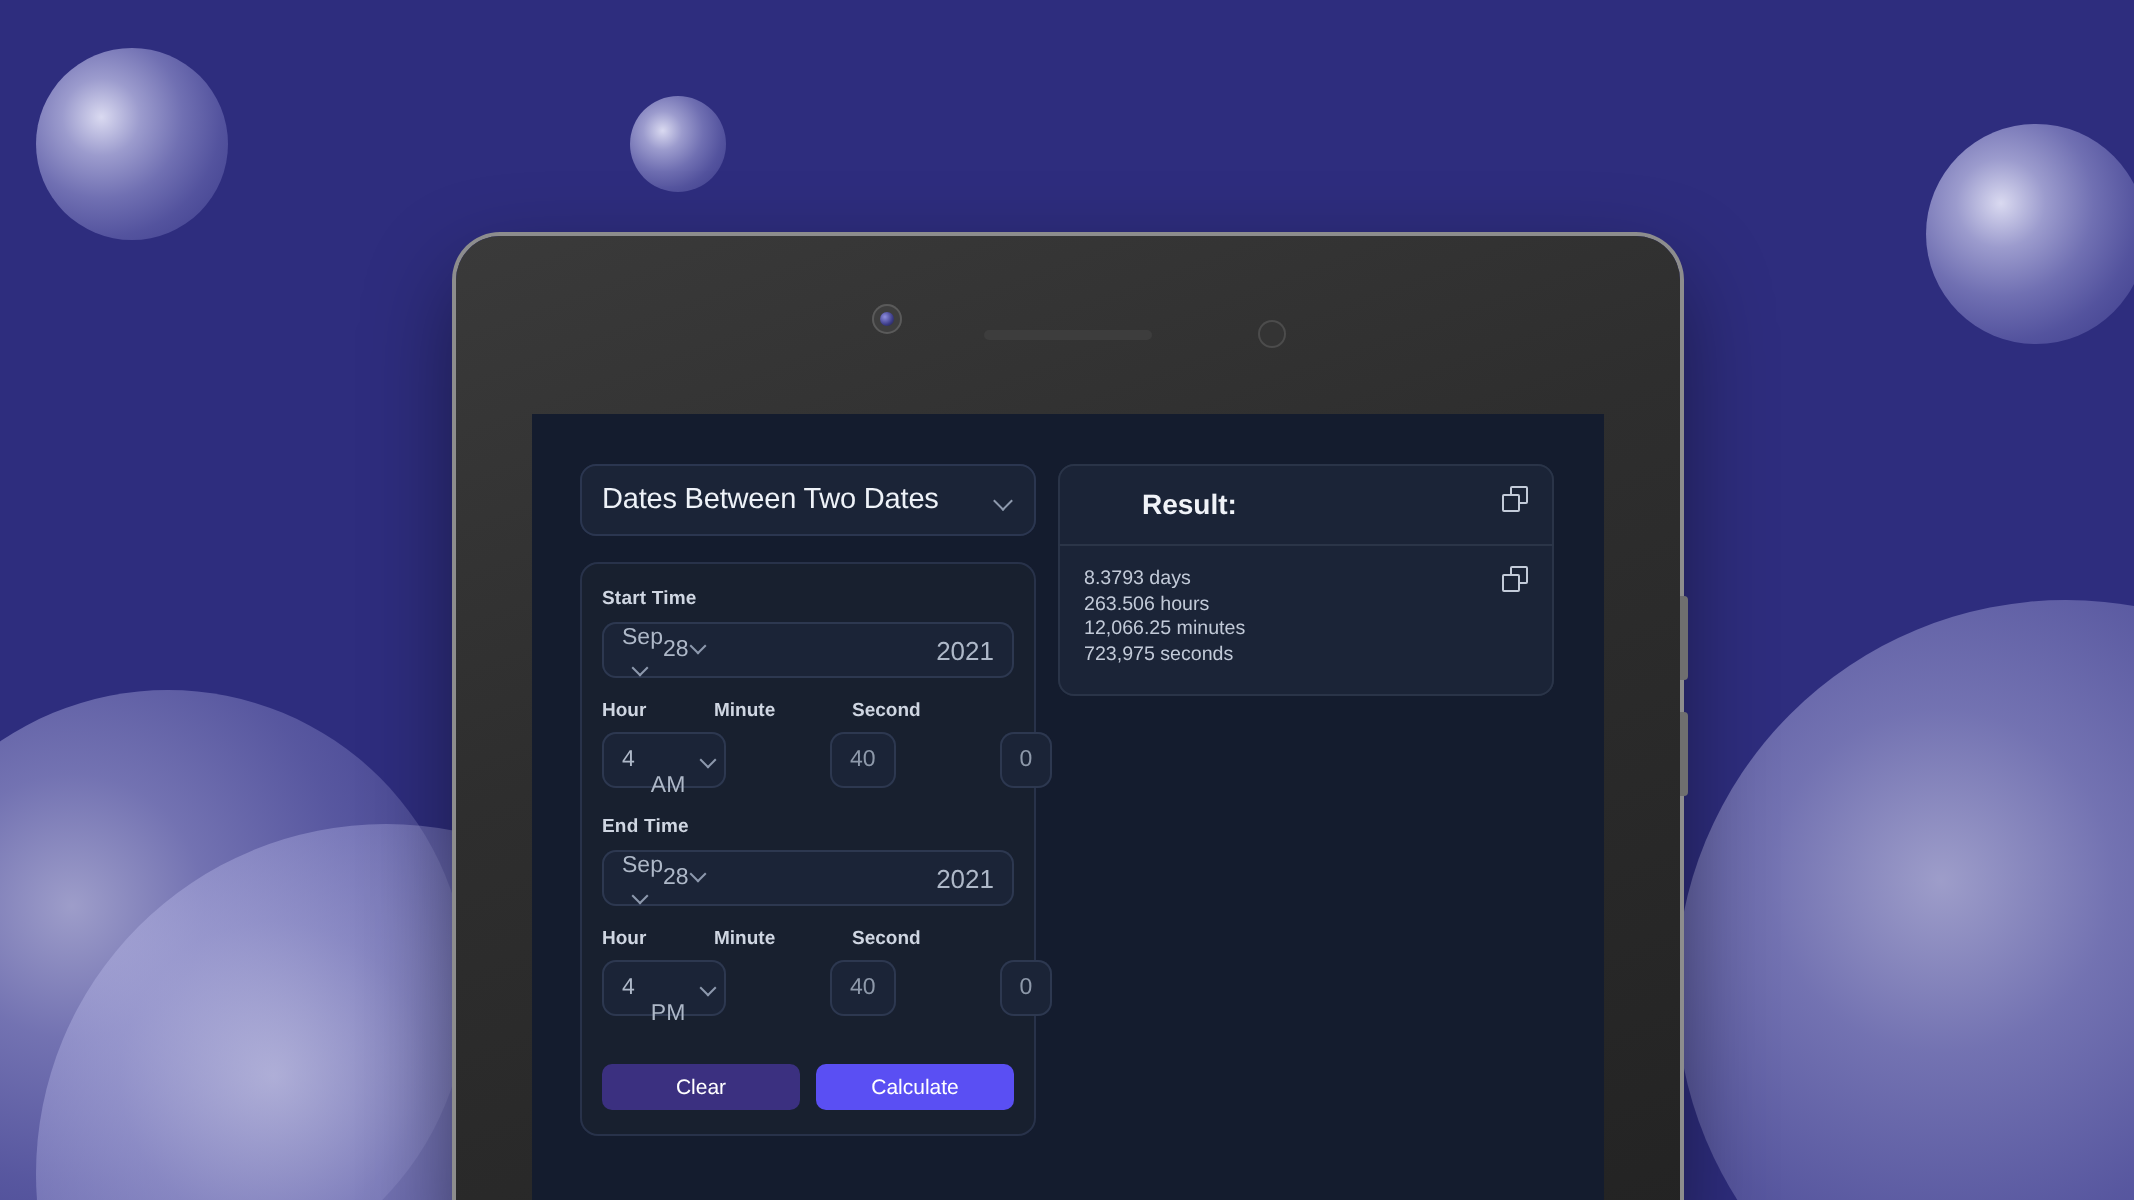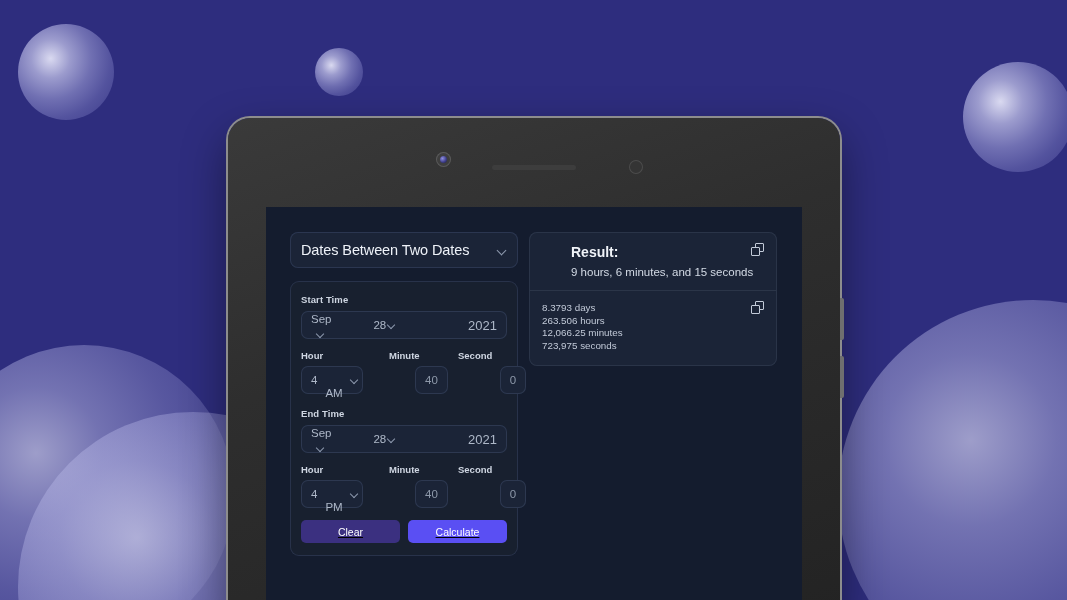--- a/index.html
+++ b/index.html
@@ -104,41 +104,41 @@
   .section-label {
     color:#cfd6e2; font-size:9.5px; font-weight:bold; letter-spacing:0.1px;
     margin-bottom:6px;
   }
   .date-row {
     height:28px; border-radius:7px; background:#1b2437;
     box-shadow:inset 0 0 0 1px #2d3850;
     display:flex; align-items:center; padding:0 10px; gap:0;
   }
   .date-month { display:flex; align-items:center; gap:5px; color:#aeb8c8; font-size:11.5px;flex-direction:column; }
-  .date-day   { display:flex; align-items:center; gap:2px; color:#aeb8c8; font-size:11.5px;
-                margin-left:42px; }
+  .date-day   { display:flex; gap:2px; color:#aeb8c8; font-size:11.5px;
+                }
   .date-year  { margin-left:auto; color:#aeb8c8; font-size:13px; }
 
   .hms-labels { display:flex; margin-top:11px; margin-bottom:5px; }
   .hms-labels > div { color:#cfd6e2; font-size:9.5px; font-weight:bold; }
-  .hms-labels > div:nth-child(1) { width:88px; }
+  .hms-labels > div:nth-child(1) { width:56px; }
   .hms-labels > div:nth-child(2) { width:69px; }
   .hms-fields { display:flex; gap:7px; }
   .fld {
     height:28px; border-radius:7px; background:#1b2437;
     box-shadow:inset 0 0 0 1px #2d3850;
     display:flex; align-items:center; padding:0 10px;
     color:#8e99aa; font-size:11.5px;
   }
   .fld.hour { width:62px; gap:8px; }
   .fld.hour .hv { color:#aeb8c8; }
   .fld.hour .ap { color:#aeb8c8;margin-top:25px; }
   .fld.min, .fld.sec { width:62px;margin-left:45px; }
 
-  #btn-row { display:flex; gap:8px; margin-top:12px;text-decoration:underline; }
+  #btn-row { display:flex; gap:8px; margin-top:24px; }
   .btn {
     height:23px; border-radius:5px; border:none; cursor:pointer;
     font-family:"Liberation Sans", sans-serif; font-size:10.5px; color:#ffffff;
     display:flex; align-items:center; justify-content:center;
   }
   #btn-clear { width:100px; background:#3b3080; }
   #btn-calculate { width:100px; background:#5a4ff3; }
 
   
   #result-panel {
@@ -260,21 +260,20 @@
           <button class="btn" id="btn-clear">Clear</button>
           <button class="btn" id="btn-calculate">Calculate</button>
         </div>
 
       </div>
     </div>
 
     <div id="result-panel">
       <div id="result-top">
         <div id="result-title">Result:</div>
-        <div id="result-summary">9 hours, 6 minutes, and 15 seconds</div>
         <div class="copy-btn" id="copy-top">
           <span class="sq back"></span>
           <span class="sq front"></span>
         </div>
       </div>
       <div id="result-divider"></div>
       <div id="result-bottom">
         <div class="res-line">8.3793 days</div>
         <div class="res-line">263.506 hours</div>
         <div class="res-line">12,066.25 minutes</div>

